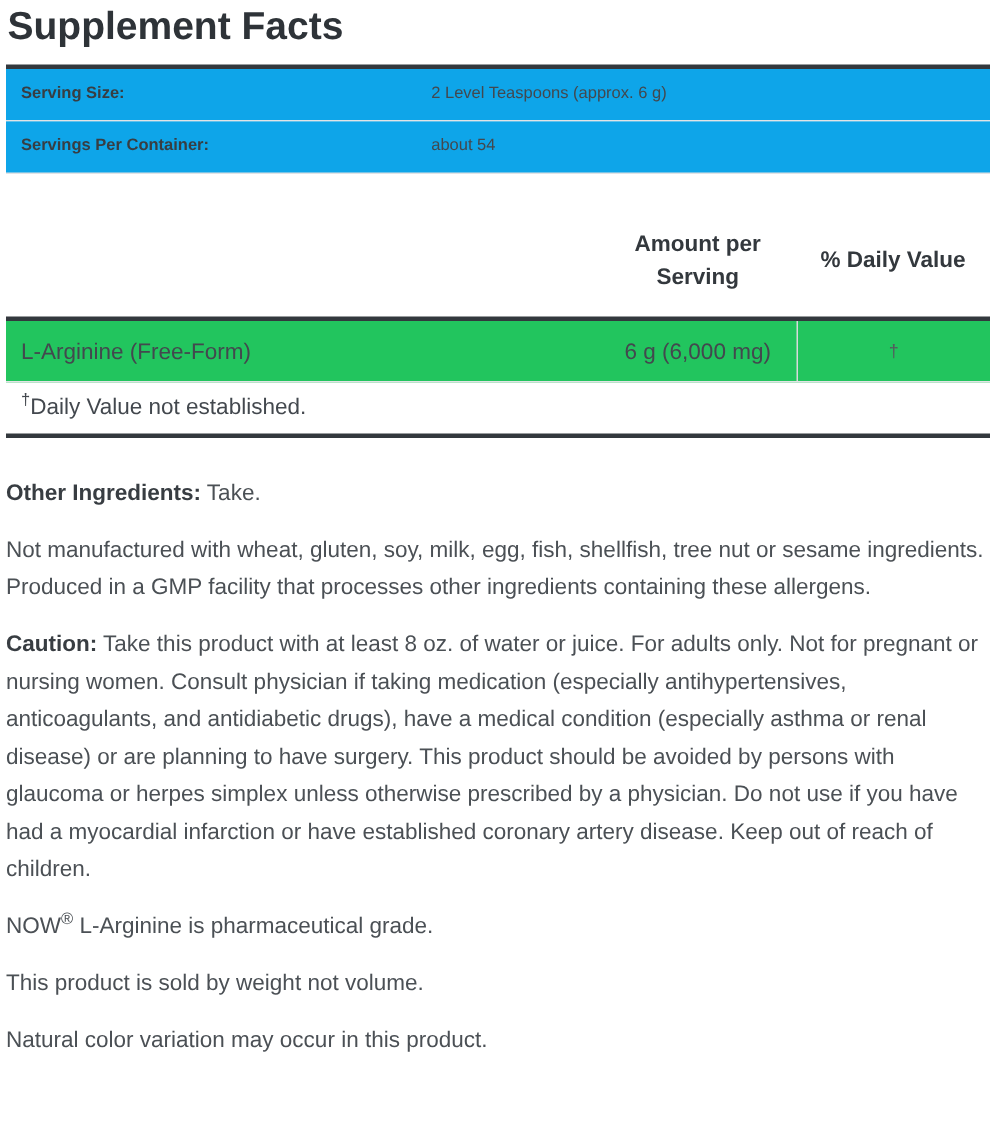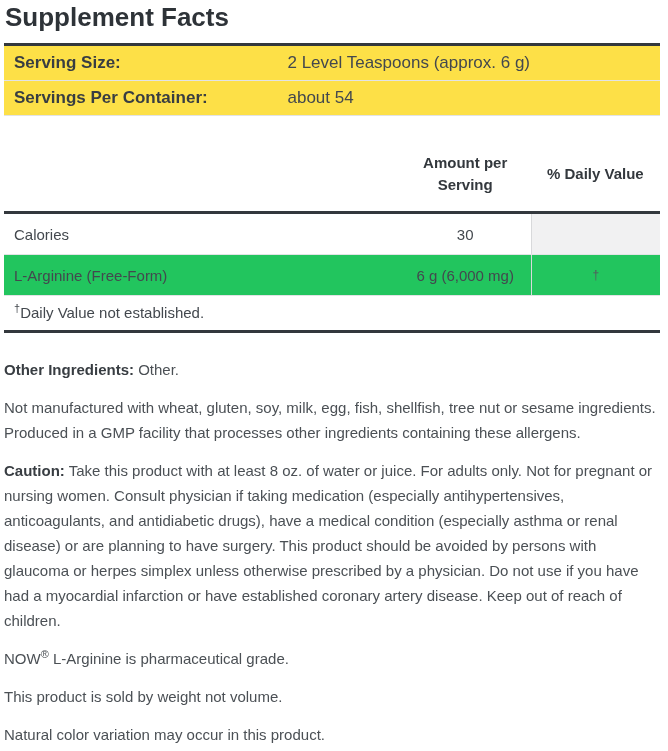--- a/index.html
+++ b/index.html
@@ -17,24 +17,24 @@
     font-size: 26px;
     font-weight: 700;
     color: #2e3338;
     margin: 0 0 10px 1px;
   }
 
   
   .serving-table { border-top: 3px solid #33383d; }
   .s-row {
     display: flex;
-    background: #fde047;
+    background: #0ea5e9;
     border-bottom: 1px solid #e2e3e5;
     padding: 7px 10px 8px;
-    font-size: 17px;
+    font-size: 11px;
     line-height: 19px;
   }
   .s-label { width: 43%; font-weight: 700; color: #383d42; }
   .s-value { flex: 1; color: #43484e; }
 
   
   .header-row {
     display: flex;
     align-items: center;
     margin-top: 36px;
@@ -97,41 +97,34 @@
     </div>
   </div>
 
   <div class="header-row">
     <div class="h-spacer"></div>
     <div class="h-amount">Amount per Serving</div>
     <div class="h-dv">% Daily Value</div>
   </div>
 
   <div class="n-table">
-    <div class="n-row calories">
-      <div class="n-name">Calories</div>
-      <div class="n-amount">30</div>
-      <div class="n-dv">
-        <span class="dv-dagger"></span>
-      </div>
-    </div>
     <div class="n-row gray">
       <div class="n-name">L-Arginine (Free-Form)</div>
       <div class="n-amount">6 g (6,000 mg)</div>
       <div class="n-dv">
         <span class="dv-dagger">†</span>
       </div>
     </div>
     <div class="n-foot">
       <sup>†</sup><span>Daily Value not established.</span>
     </div>
   </div>
 
   <div class="copy">
-    <p><span class="lead">Other Ingredients:</span><span> Other.</span></p>
+    <p><span class="lead">Other Ingredients:</span><span> Take.</span></p>
 
     <p>Not manufactured with wheat, gluten, soy, milk, egg, fish, shellfish, tree nut or sesame ingredients. Produced in a GMP facility that processes other ingredients containing these allergens.</p>
 
     <p><span class="lead">Caution:</span><span> Take this product with at least 8 oz. of water or juice. For adults only. Not for pregnant or nursing women. Consult physician if taking medication (especially antihypertensives, anticoagulants, and antidiabetic drugs), have a medical condition (especially asthma or renal disease) or are planning to have surgery. This product should be avoided by persons with glaucoma or herpes simplex unless otherwise prescribed by a physician. Do not use if you have had a myocardial infarction or have established coronary artery disease. Keep out of reach of children.</span></p>
 
     <p class="brand"><span>NOW</span><sup>®</sup><span> L-Arginine is pharmaceutical grade.</span></p>
 
     <p>This product is sold by weight not volume.</p>
     <p>Natural color variation may occur in this product.</p>
 

